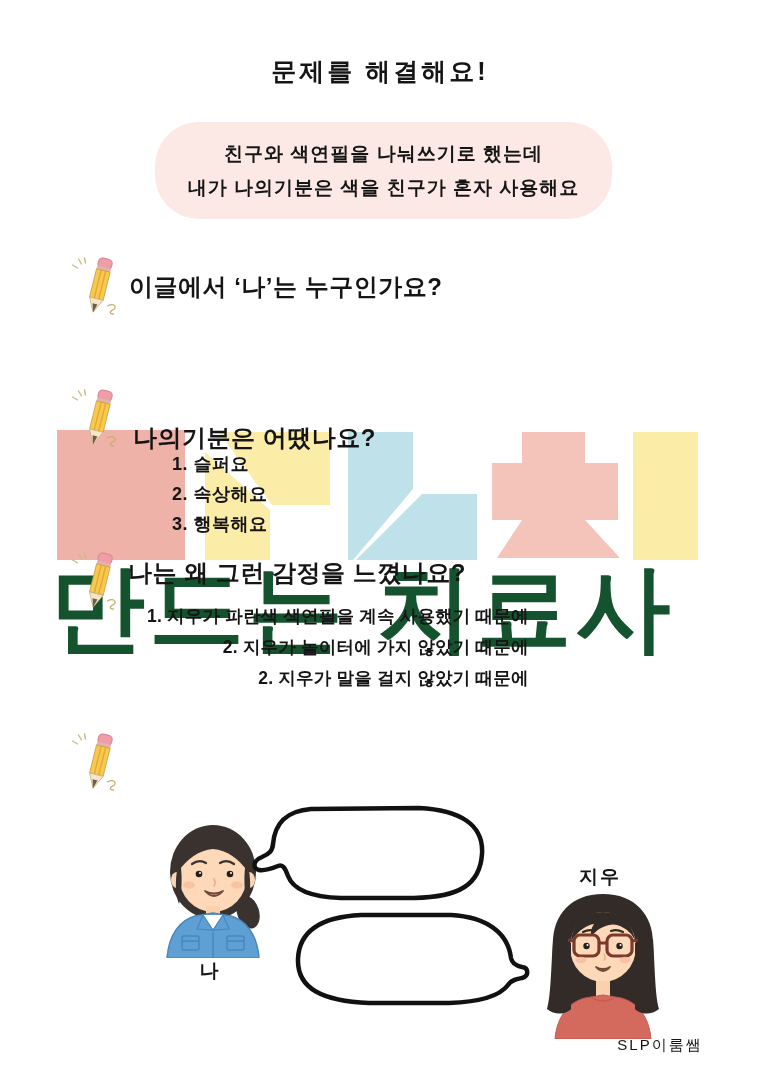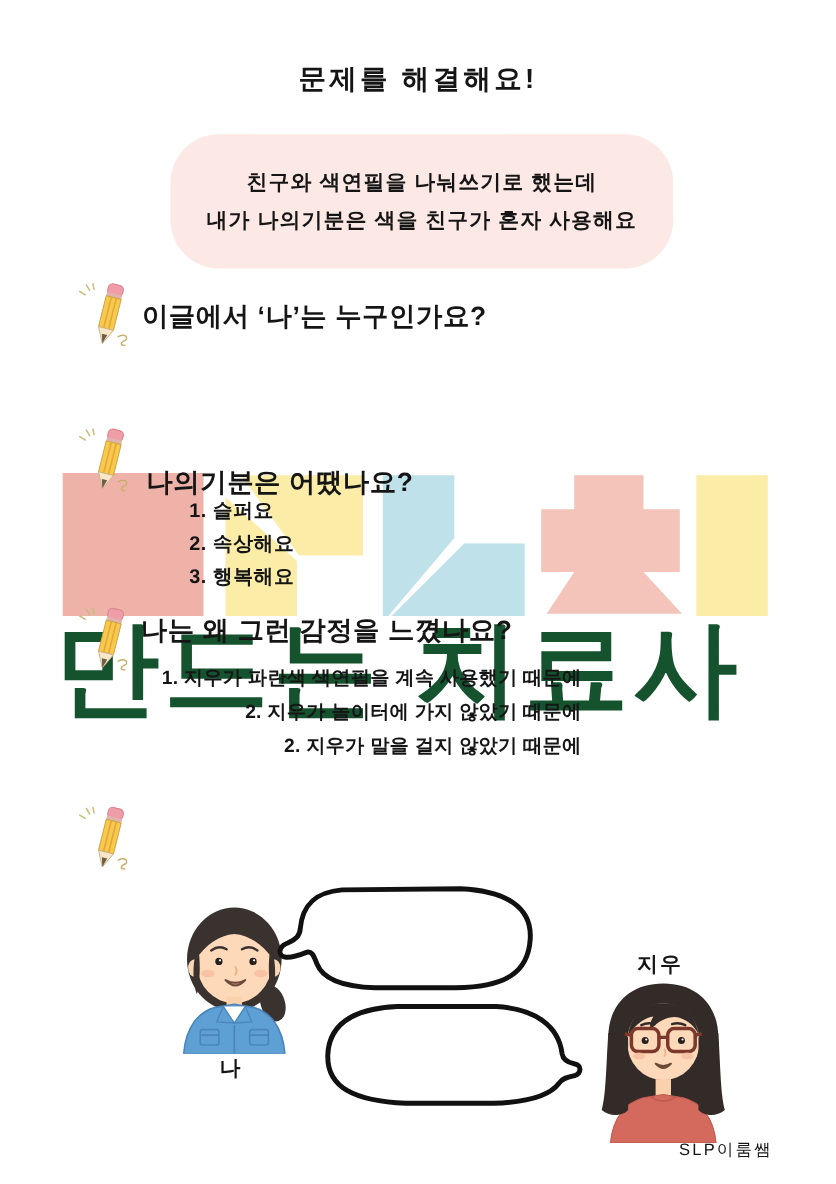--- a/index.html
+++ b/index.html
@@ -6,21 +6,21 @@
   #page{
     position:relative;width:760px;height:1076px;background:#ffffff;
     font-family:"Liberation Sans",sans-serif;color:#151515;overflow:hidden;
   }
   .abs{position:absolute;}
   .z2{z-index:2;}
   .z0{z-index:0;}
   
   .title{left:0;right:0;top:55px;text-align:center;font-size:25px;font-weight:bold;letter-spacing:3px;}
   
-  .scenario{left:155px;top:122px;width:457px;height:122px;background:#fce8e4;border-radius:44px;
+  .scenario{left:155px;top:122px;width:457px;height:97px;background:#fce8e4;border-radius:44px;
     display:flex;flex-direction:column;justify-content:center;align-items:center;gap:8px;}
   .scenario .line{font-size:19px;font-weight:bold;letter-spacing:1px;}
   
   .q-text{font-size:24px;font-weight:bold;letter-spacing:0.5px;}
   .opt{font-size:18px;font-weight:bold;letter-spacing:0.5px;line-height:30px;}
   .opt-sm{font-size:17.5px;font-weight:bold;letter-spacing:0.2px;line-height:31px;}
   .pencil{width:57px;height:60px;}
   
   .wm-text{left:50px;top:556px;width:690px;font-size:95px;font-weight:bold;color:#14532d;
     letter-spacing:4px;white-space:nowrap;line-height:1.1;}

